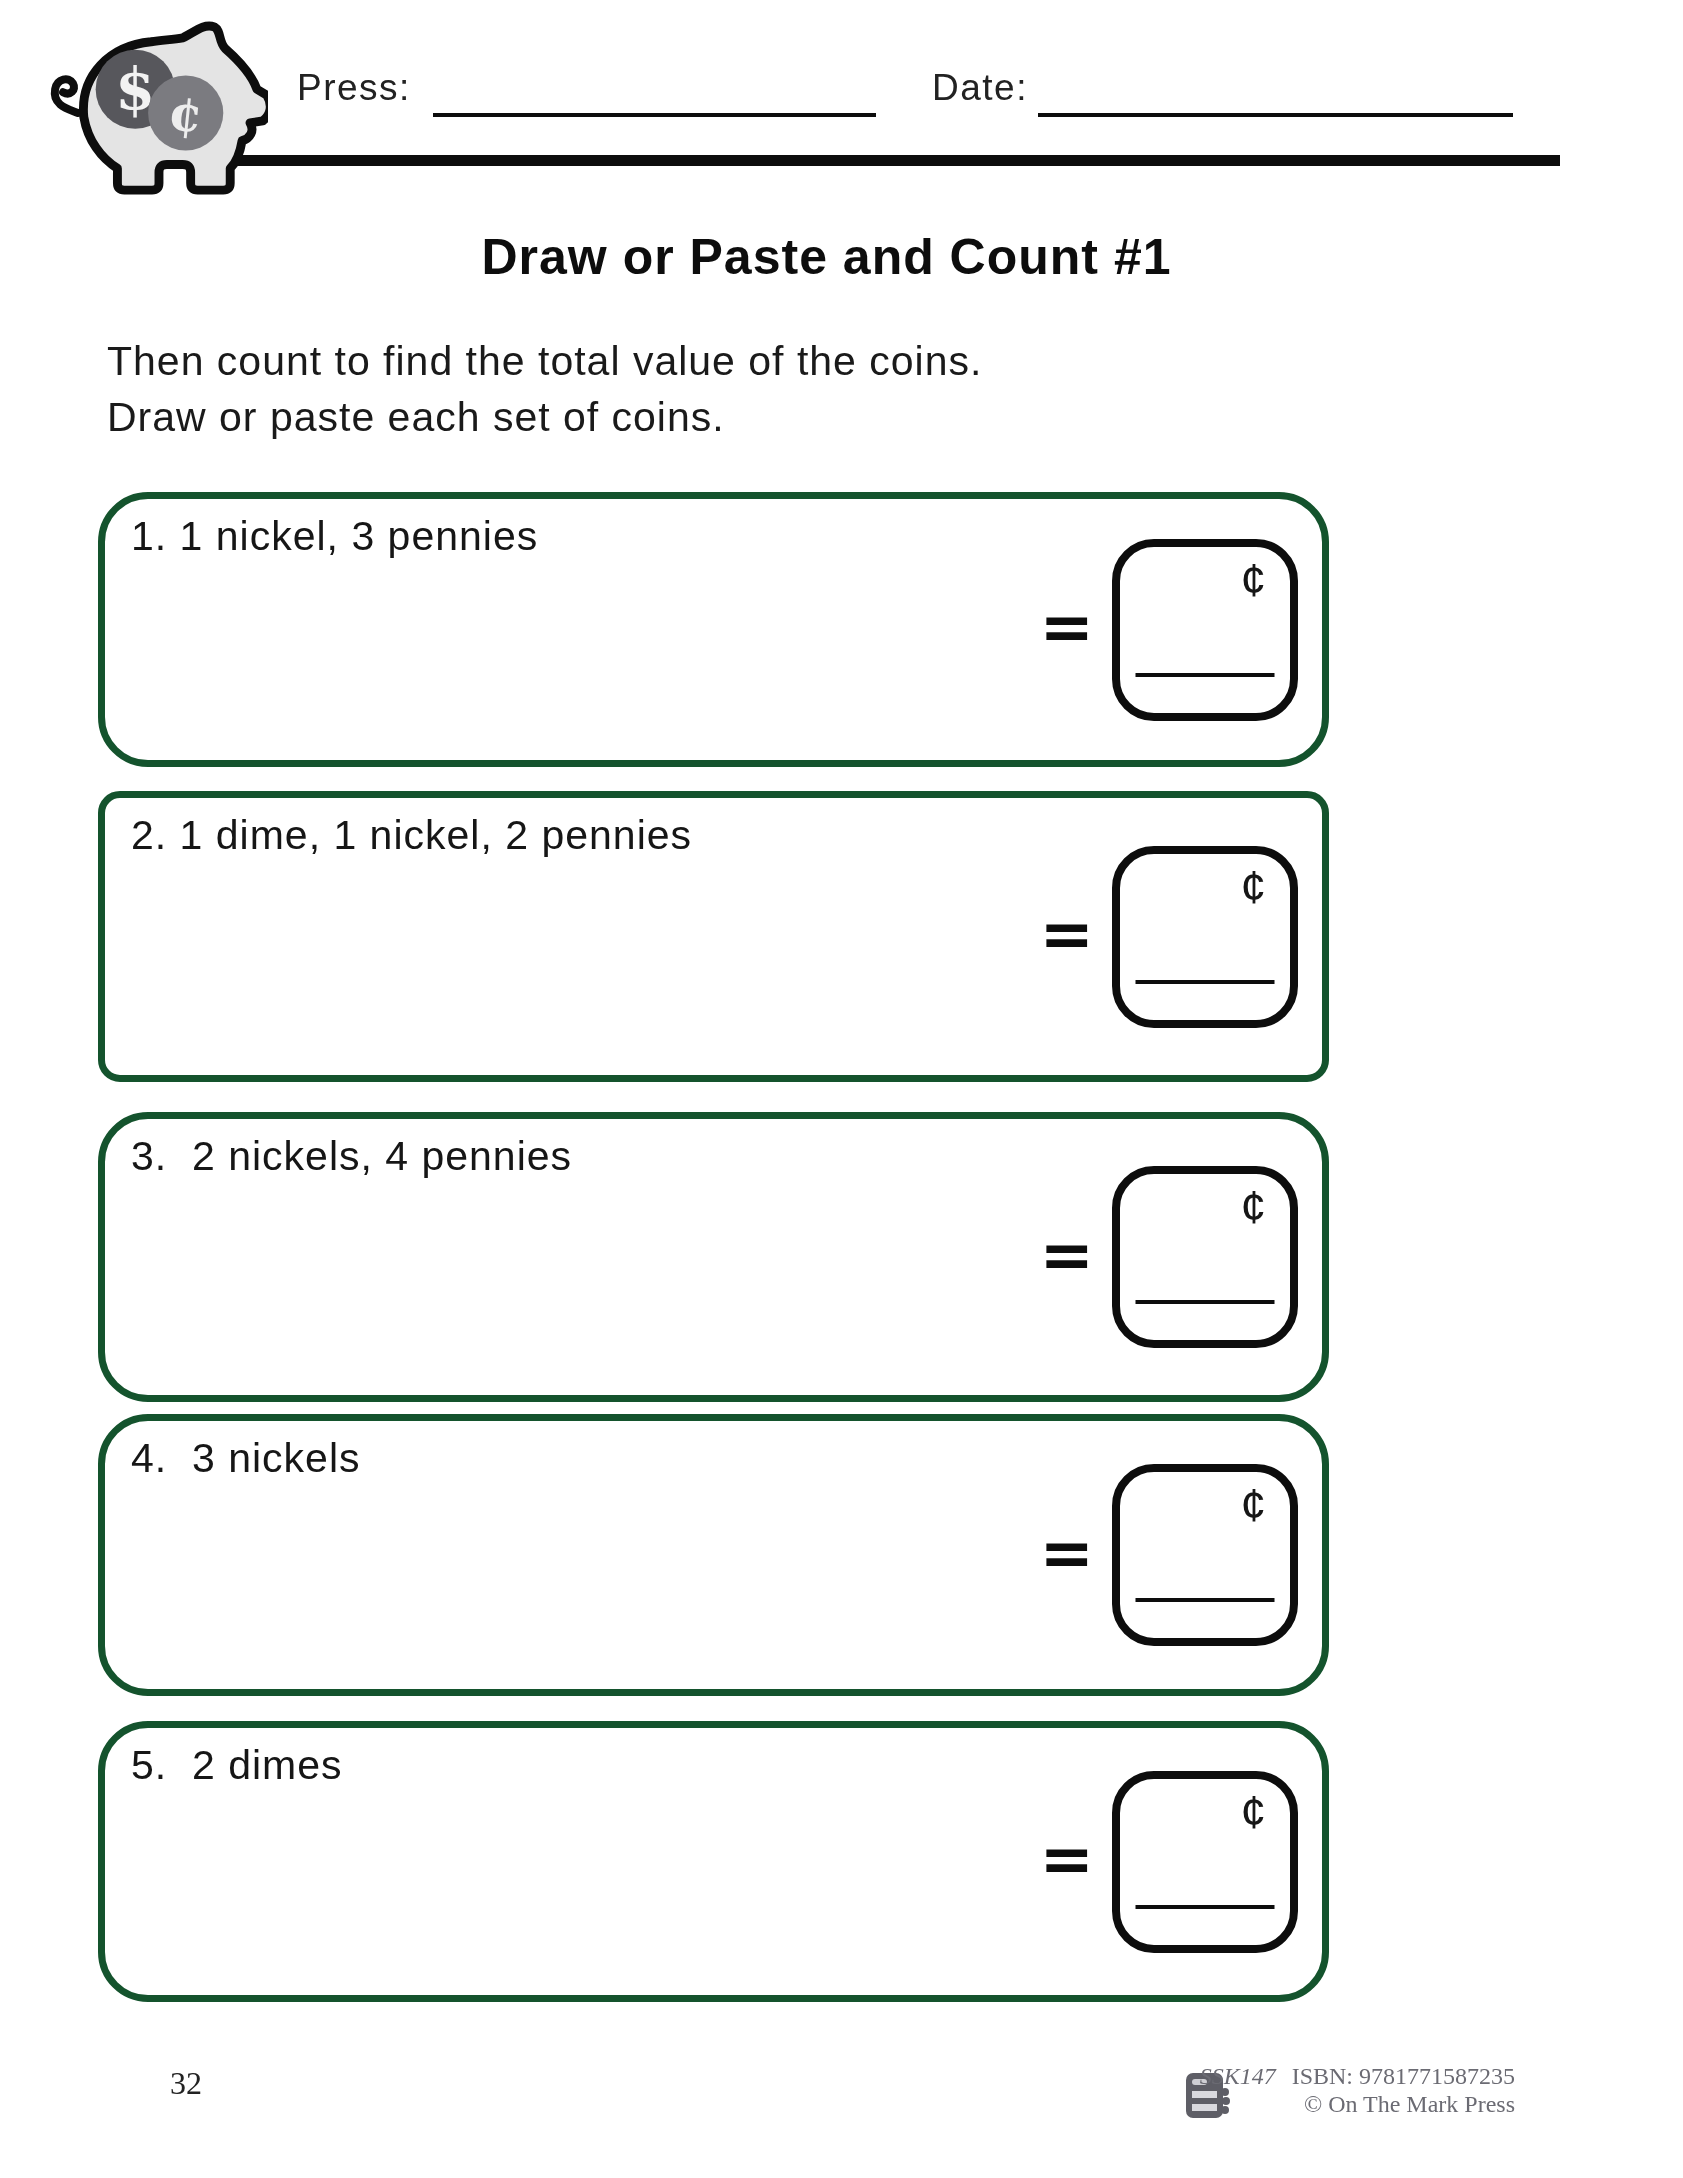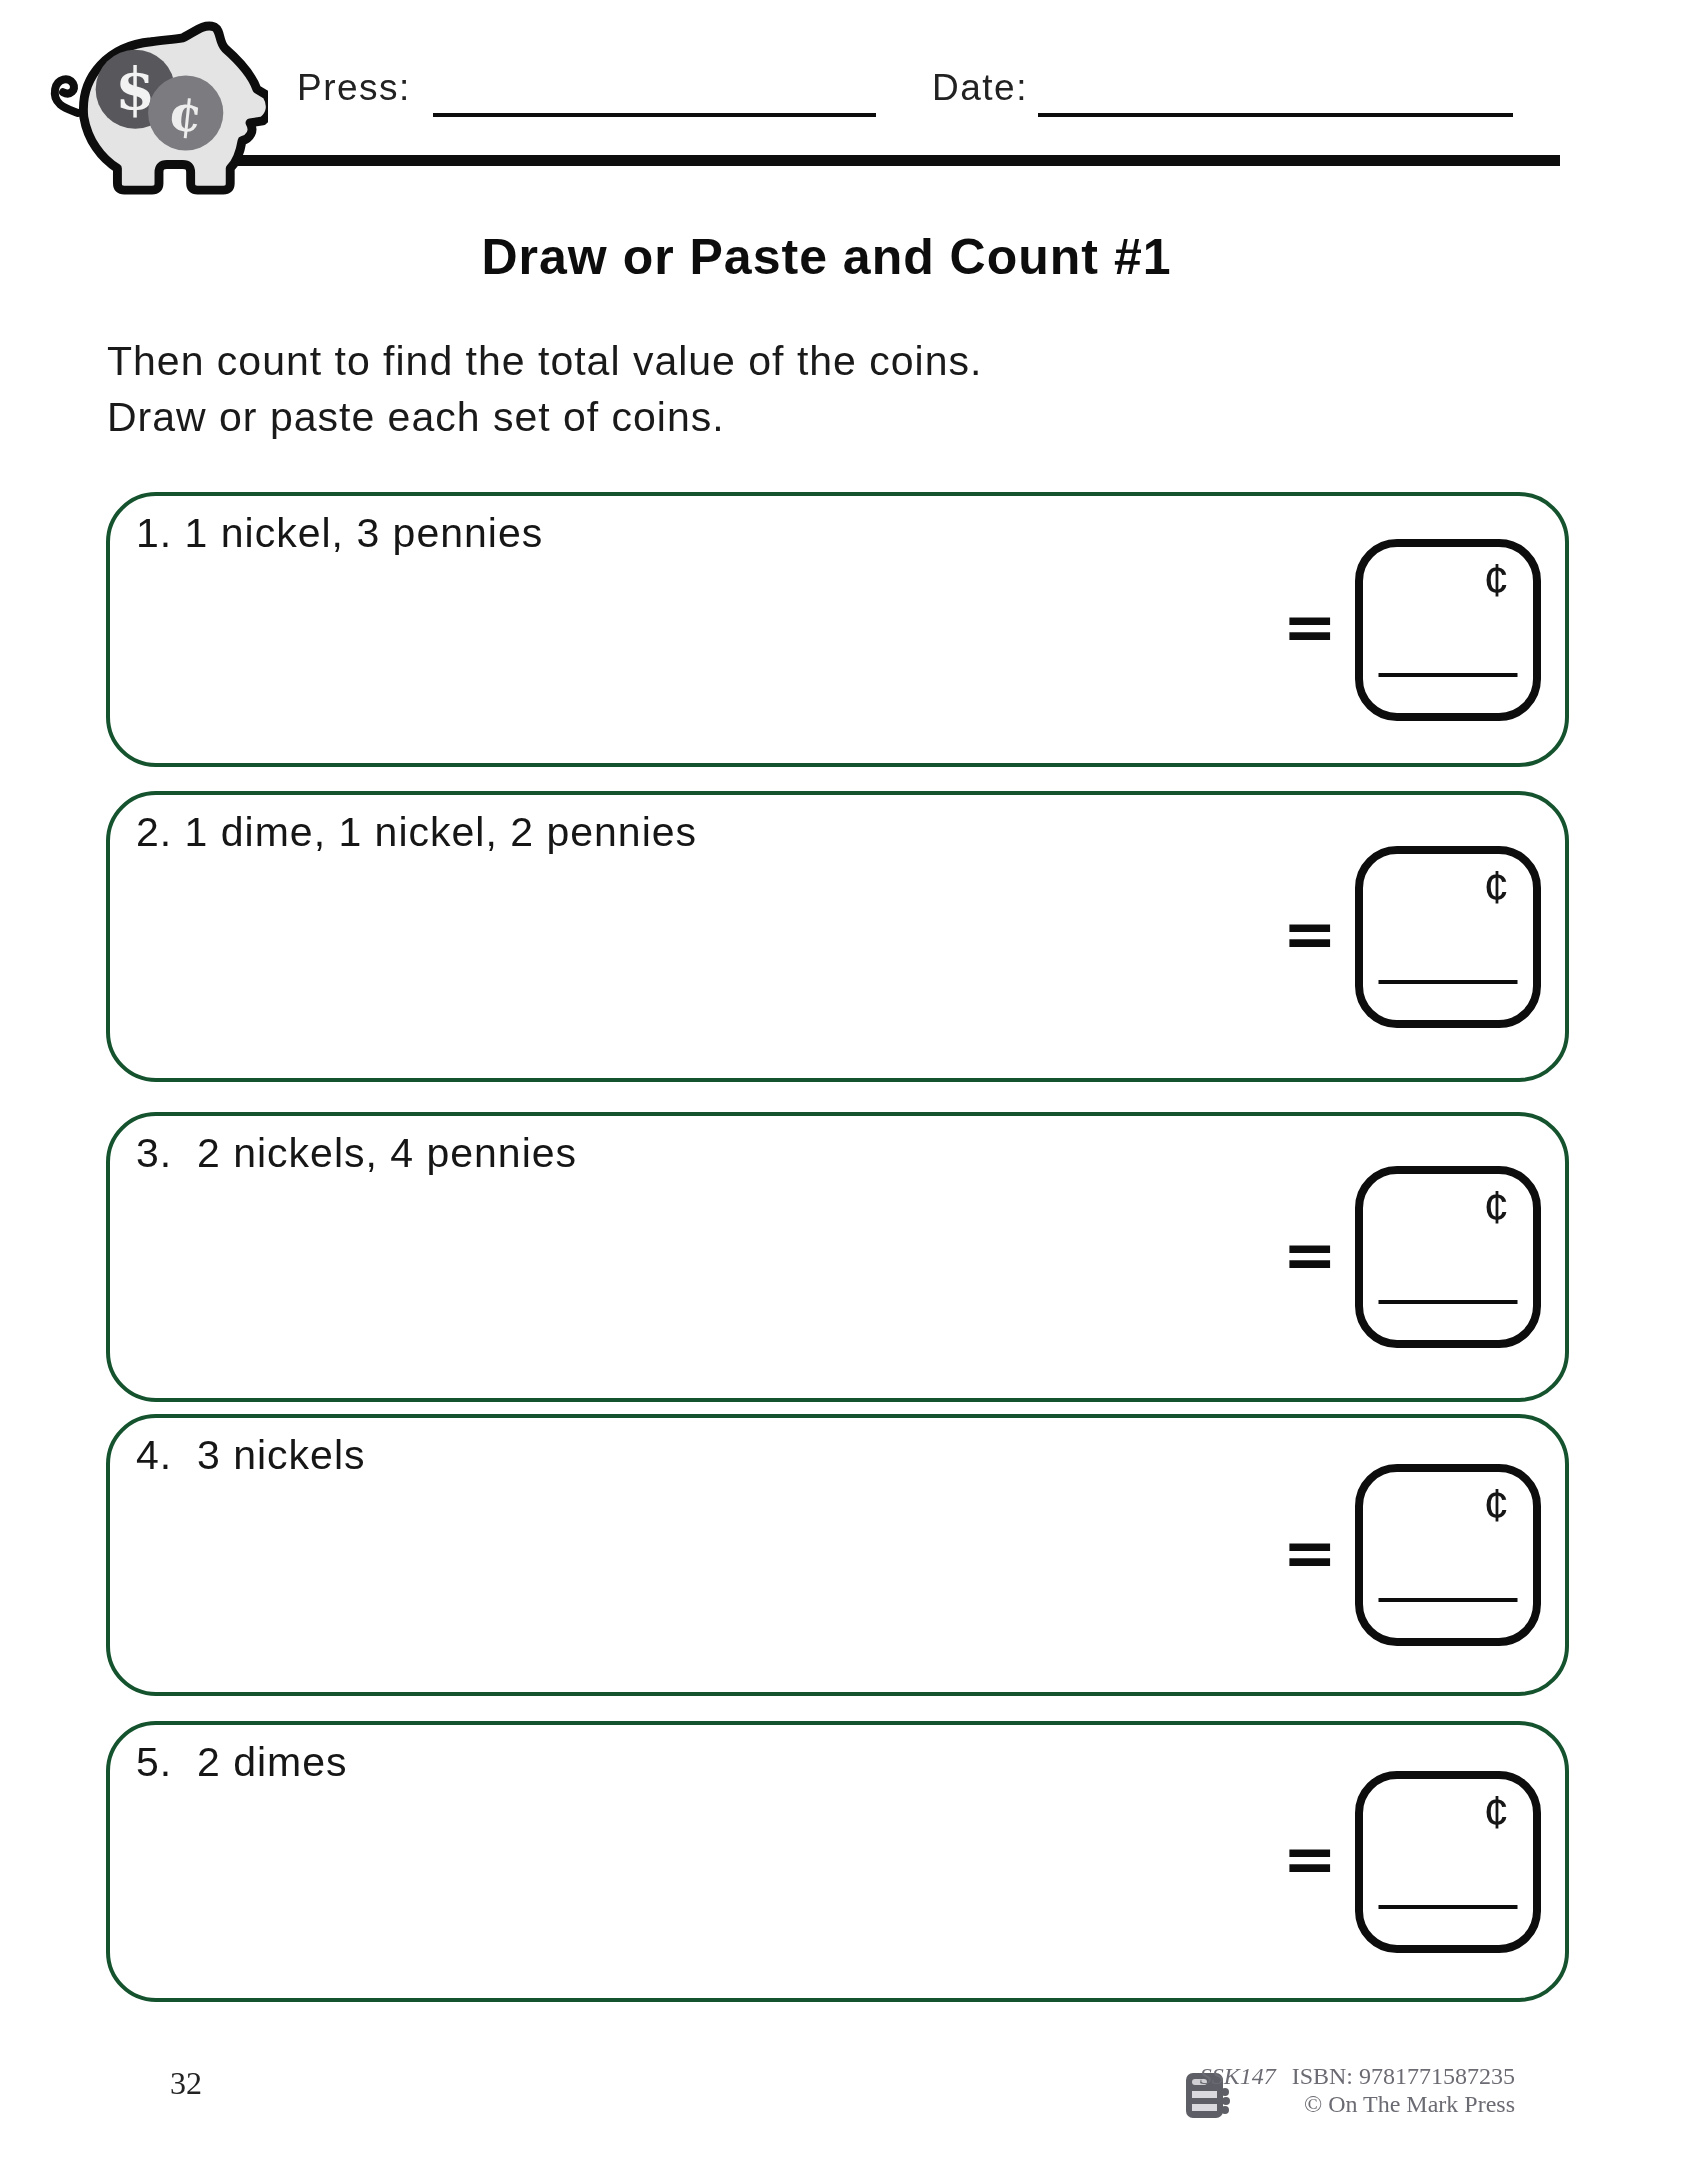--- a/index.html
+++ b/index.html
@@ -19,26 +19,26 @@
   .date-label{position:absolute;left:932px;top:67px;font-size:37px;font-weight:300;letter-spacing:1.5px;color:#222;}
   .date-line{position:absolute;left:1038px;top:113px;width:475px;height:4px;background:#0d0d0d;}
   
   .title{
     position:absolute;left:94px;top:228px;width:1465px;
     text-align:center;font-size:50px;font-weight:bold;letter-spacing:1px;color:#0d0d0d;
   }
   .instructions{position:absolute;left:107px;top:333px;font-size:41px;font-weight:300;letter-spacing:1px;color:#1a1a1a;line-height:56px;}
   
   .qbox{
-    position:absolute;left:106px;width:1463px;
-    border:4px solid #14532d;border-radius:50px;
+    position:absolute;left:98px;width:1231px;
+    border:7px solid #14532d;border-radius:50px;
     box-sizing:border-box;background:#fff;
   }
   .q1{top:492px;height:275px;}
-  .q2{top:791px;height:291px;}
+  .q2{top:791px;height:291px;border-radius:22px;}
   .q3{top:1102px;height:290px;margin-top:10px;}
   .q4{top:1414px;height:282px;}
   .q5{top:1721px;height:281px;}
   .qlabel{
     position:absolute;left:26px;top:14px;
     font-size:41px;font-weight:300;letter-spacing:1px;color:#161616;
     white-space:pre-wrap;
   }
   .answer-group{
     position:absolute;right:24px;top:50%;transform:translateY(-50%);

